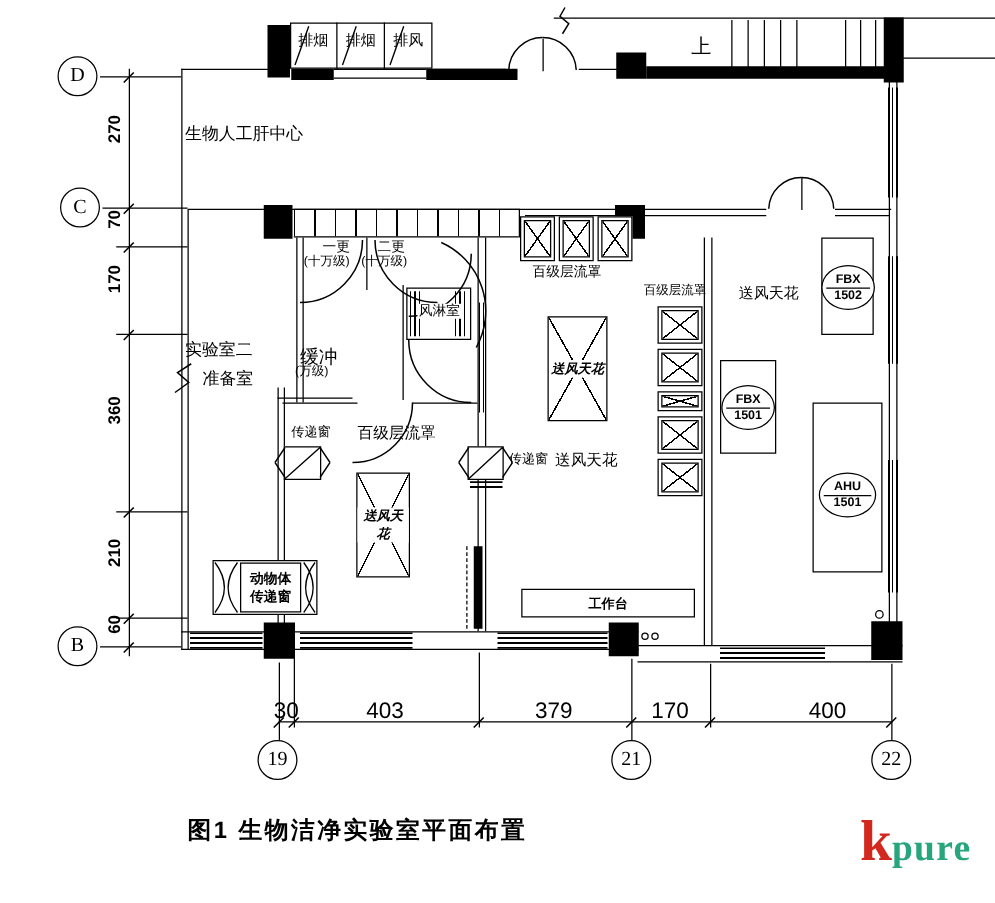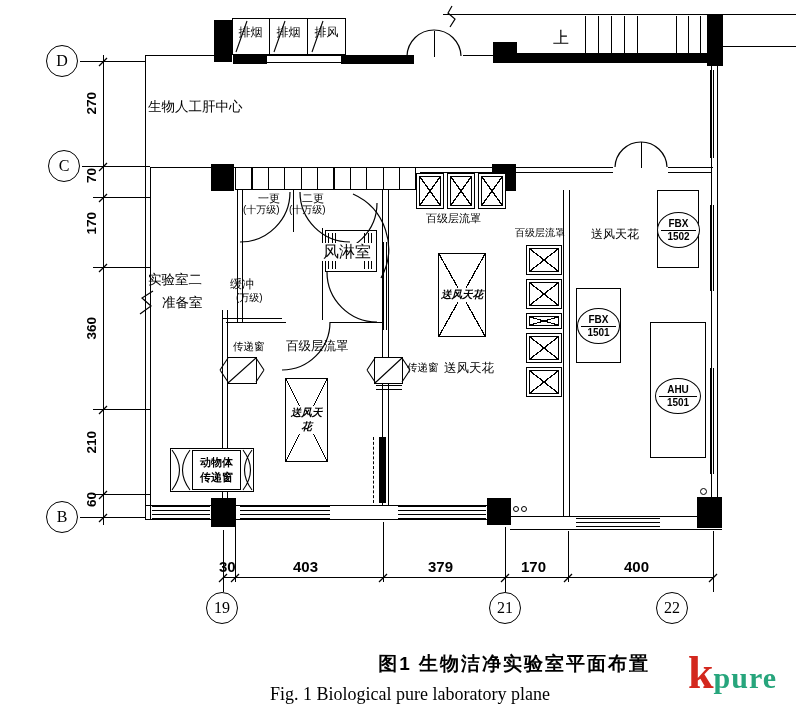--- a/index.html
+++ b/index.html
@@ -19,33 +19,33 @@
   .winv{position:absolute;background:repeating-linear-gradient(90deg,#000 0 1px,transparent 1px 3.5px)}
   .lockers{position:absolute;border-top:1.4px solid #000;border-bottom:1.4px solid #000;
     background:repeating-linear-gradient(90deg,#000 0 1.2px,transparent 1.2px 16.4px)}
   .lab{position:absolute;font-weight:normal;white-space:nowrap;line-height:1.1}
   .cen{display:flex;align-items:center;justify-content:center;text-align:center}
   .bubble{position:absolute;width:32px;height:32px;border:1.6px solid #000;border-radius:50%;
     background:#fff;display:flex;align-items:center;justify-content:center;
     font:16px "Liberation Serif",serif}
   .vdim{position:absolute;writing-mode:vertical-rl;transform:rotate(180deg);
     font-weight:bold;font-size:13.5px;white-space:nowrap}
-  .hdim{position:absolute;font-weight:bold;font-size:15px;white-space:nowrap}
+  .hdim{position:absolute;font-weight:normal;font-size:18px;white-space:nowrap}
   .hood{position:absolute;border:1.4px solid #000;background:#fff;padding:2px}
   .hood .in{width:100%;height:100%;border:1.1px solid #000}
   .ell{position:absolute;border:1.6px solid #000;border-radius:50%;background:#fff;
     display:flex;flex-direction:column;align-items:center;justify-content:center;
     font-size:10px;font-weight:bold;line-height:1.15}
   .ell .t1{border-bottom:1.1px solid #000;width:86%;text-align:center}
   .ell .t2{text-align:center}
   .dot{position:absolute;border:1.1px solid #000;border-radius:50%;background:#fff}
   .dash{position:absolute;border-left:1.1px dashed #000}
   .tag{background:#fff;padding:0 1px}
   svg.ovl{position:absolute;left:0;top:0}
-  .cap-zh{position:absolute;left:150px;top:651px;width:500px;text-align:right;
+  .cap-zh{position:absolute;left:150px;top:651px;width:500px;text-align:left;
     font-size:19px;font-weight:bold;letter-spacing:2px}
   .cap-en{position:absolute;left:150px;top:684px;width:520px;text-align:center;
     font-family:"Liberation Serif",serif;font-size:18px}
   .logo{position:absolute;left:688px;top:650px;display:flex;align-items:baseline;
     font-family:"Liberation Serif",serif;font-weight:bold}
   .logo .k{font-size:46px;color:#d3281e;line-height:1}
   .logo .rest{font-size:30px;color:#27a57c;letter-spacing:1px;line-height:1}
 </style>
 </head>
 <body>
@@ -183,20 +183,23 @@
   <div class="ell" style="left:577px;top:308px;width:43px;height:36px">
     <span class="t1">FBX</span>
     <span class="t2">1501</span>
   </div>
   <div class="box" style="left:650px;top:322px;width:56px;height:136px"></div>
   <div class="ell" style="left:655px;top:378px;width:46px;height:36px">
     <span class="t1">AHU</span>
     <span class="t2">1501</span>
   </div>
 
+  <div class="box cen" style="left:417px;top:471px;width:139px;height:23px">
+    <span style="font-size:10.5px;font-weight:bold">工作台</span>
+  </div>
 
   <div class="box" style="left:227px;top:357px;width:30px;height:27px"></div>
   <div class="box" style="left:374px;top:357px;width:29px;height:27px"></div>
   <div class="winh" style="left:376px;top:385px;width:26px;height:7px"></div>
 
   <div class="box" style="left:170px;top:448px;width:84px;height:44px;border-width:1.2px"></div>
   <div class="box cen" style="left:192px;top:450px;width:49px;height:40px;border-width:1.2px;flex-direction:column">
     <span style="font-size:11px;font-weight:bold">动物体</span>
     <span style="font-size:11px;font-weight:bold">传递窗</span>
   </div>
@@ -221,38 +224,38 @@
   <div class="vdim" style="left:84px;top:168px">70</div>
   <div class="vdim" style="left:84px;top:212px">170</div>
   <div class="vdim" style="left:84px;top:317px">360</div>
   <div class="vdim" style="left:84px;top:431px">210</div>
   <div class="vdim" style="left:84px;top:492px">60</div>
 
   <div class="hdim" style="left:219px;top:558px">30</div>
   <div class="hdim" style="left:293px;top:558px">403</div>
   <div class="hdim" style="left:428px;top:558px">379</div>
   <div class="hdim" style="left:521px;top:558px">170</div>
-  <div class="hdim" style="left:624px;top:558px">400</div>
+  <div class="hdim" style="left:647px;top:558px">400</div>
 
   <div class="bubble" style="left:46px;top:45px">
       <span>D</span>
     </div>
   <div class="bubble" style="left:48px;top:150px">
       <span>C</span>
     </div>
   <div class="bubble" style="left:46px;top:501px">
       <span>B</span>
     </div>
   <div class="bubble" style="left:206px;top:592px">
       <span>19</span>
     </div>
   <div class="bubble" style="left:489px;top:592px">
       <span>21</span>
     </div>
-  <div class="bubble" style="left:656px;top:592px">
+  <div class="bubble" style="left:697px;top:592px">
       <span>22</span>
     </div>
 
   <svg class="ovl" width="796" height="722" viewBox="0 0 796 722">
     <g stroke="#000" stroke-width="1.2" fill="none">
       <path d="M 407 56 A 27 27 0 0 1 434 30"></path>
       <path d="M 461 56 A 27 27 0 0 0 434 30"></path>
       <path d="M 615 167 A 26 26 0 0 1 641 142"></path>
       <path d="M 667 167 A 26 26 0 0 0 641 142"></path>
       <path d="M 290 192 A 50 50 0 0 1 240 242"></path>
@@ -300,30 +303,29 @@
   <div class="lab cen" style="left:270px;top:26px;width:37px;font-size:12px">排烟</div>
   <div class="lab cen" style="left:308px;top:26px;width:37px;font-size:12px">排风</div>
   <div class="lab" style="left:553px;top:29px;font-size:16px">上</div>
   <div class="lab" style="left:148px;top:100px;font-size:13.5px">生物人工肝中心</div>
   <div class="lab" style="left:148px;top:273px;font-size:13.5px">实验室二</div>
   <div class="lab" style="left:162px;top:296px;font-size:13.5px">准备室</div>
   <div class="lab" style="left:258px;top:192px;font-size:11px">一更</div>
   <div class="lab" style="left:243px;top:204px;font-size:10px">(十万级)</div>
   <div class="lab" style="left:302px;top:192px;font-size:11px">二更</div>
   <div class="lab" style="left:289px;top:204px;font-size:10px">(十万级)</div>
-  <div class="lab tag" style="left:322px;top:243px;font-size:16px">风淋室</div>
-  <div class="lab" style="left:230px;top:278px;font-size:12px">缓冲</div>
+  <div class="lab tag" style="left:334px;top:243px;font-size:11px">风淋室</div>
+  <div class="lab" style="left:240px;top:278px;font-size:15px">缓冲</div>
   <div class="lab" style="left:236px;top:292px;font-size:10px">(万级)</div>
   <div class="lab" style="left:426px;top:212px;font-size:11px">百级层流罩</div>
   <div class="lab" style="left:515px;top:227px;font-size:10px">百级层流罩</div>
   <div class="lab" style="left:233px;top:341px;font-size:10.5px">传递窗</div>
   <div class="lab" style="left:286px;top:340px;font-size:12.5px">百级层流罩</div>
   <div class="lab" style="left:407px;top:362px;font-size:10.5px">传递窗</div>
   <div class="lab" style="left:444px;top:362px;font-size:12.5px">送风天花</div>
   <div class="lab" style="left:591px;top:228px;font-size:12px">送风天花</div>
 
   <div class="cap-zh">图1  生物洁净实验室平面布置</div>
-  <div class="cap-en">Fig. 1   Biological pure laboratory plane</div>
   <div class="logo">
     <span class="k">k</span>
       <span class="rest">pure</span>
   </div>
 </div>
 
 </body></html>

